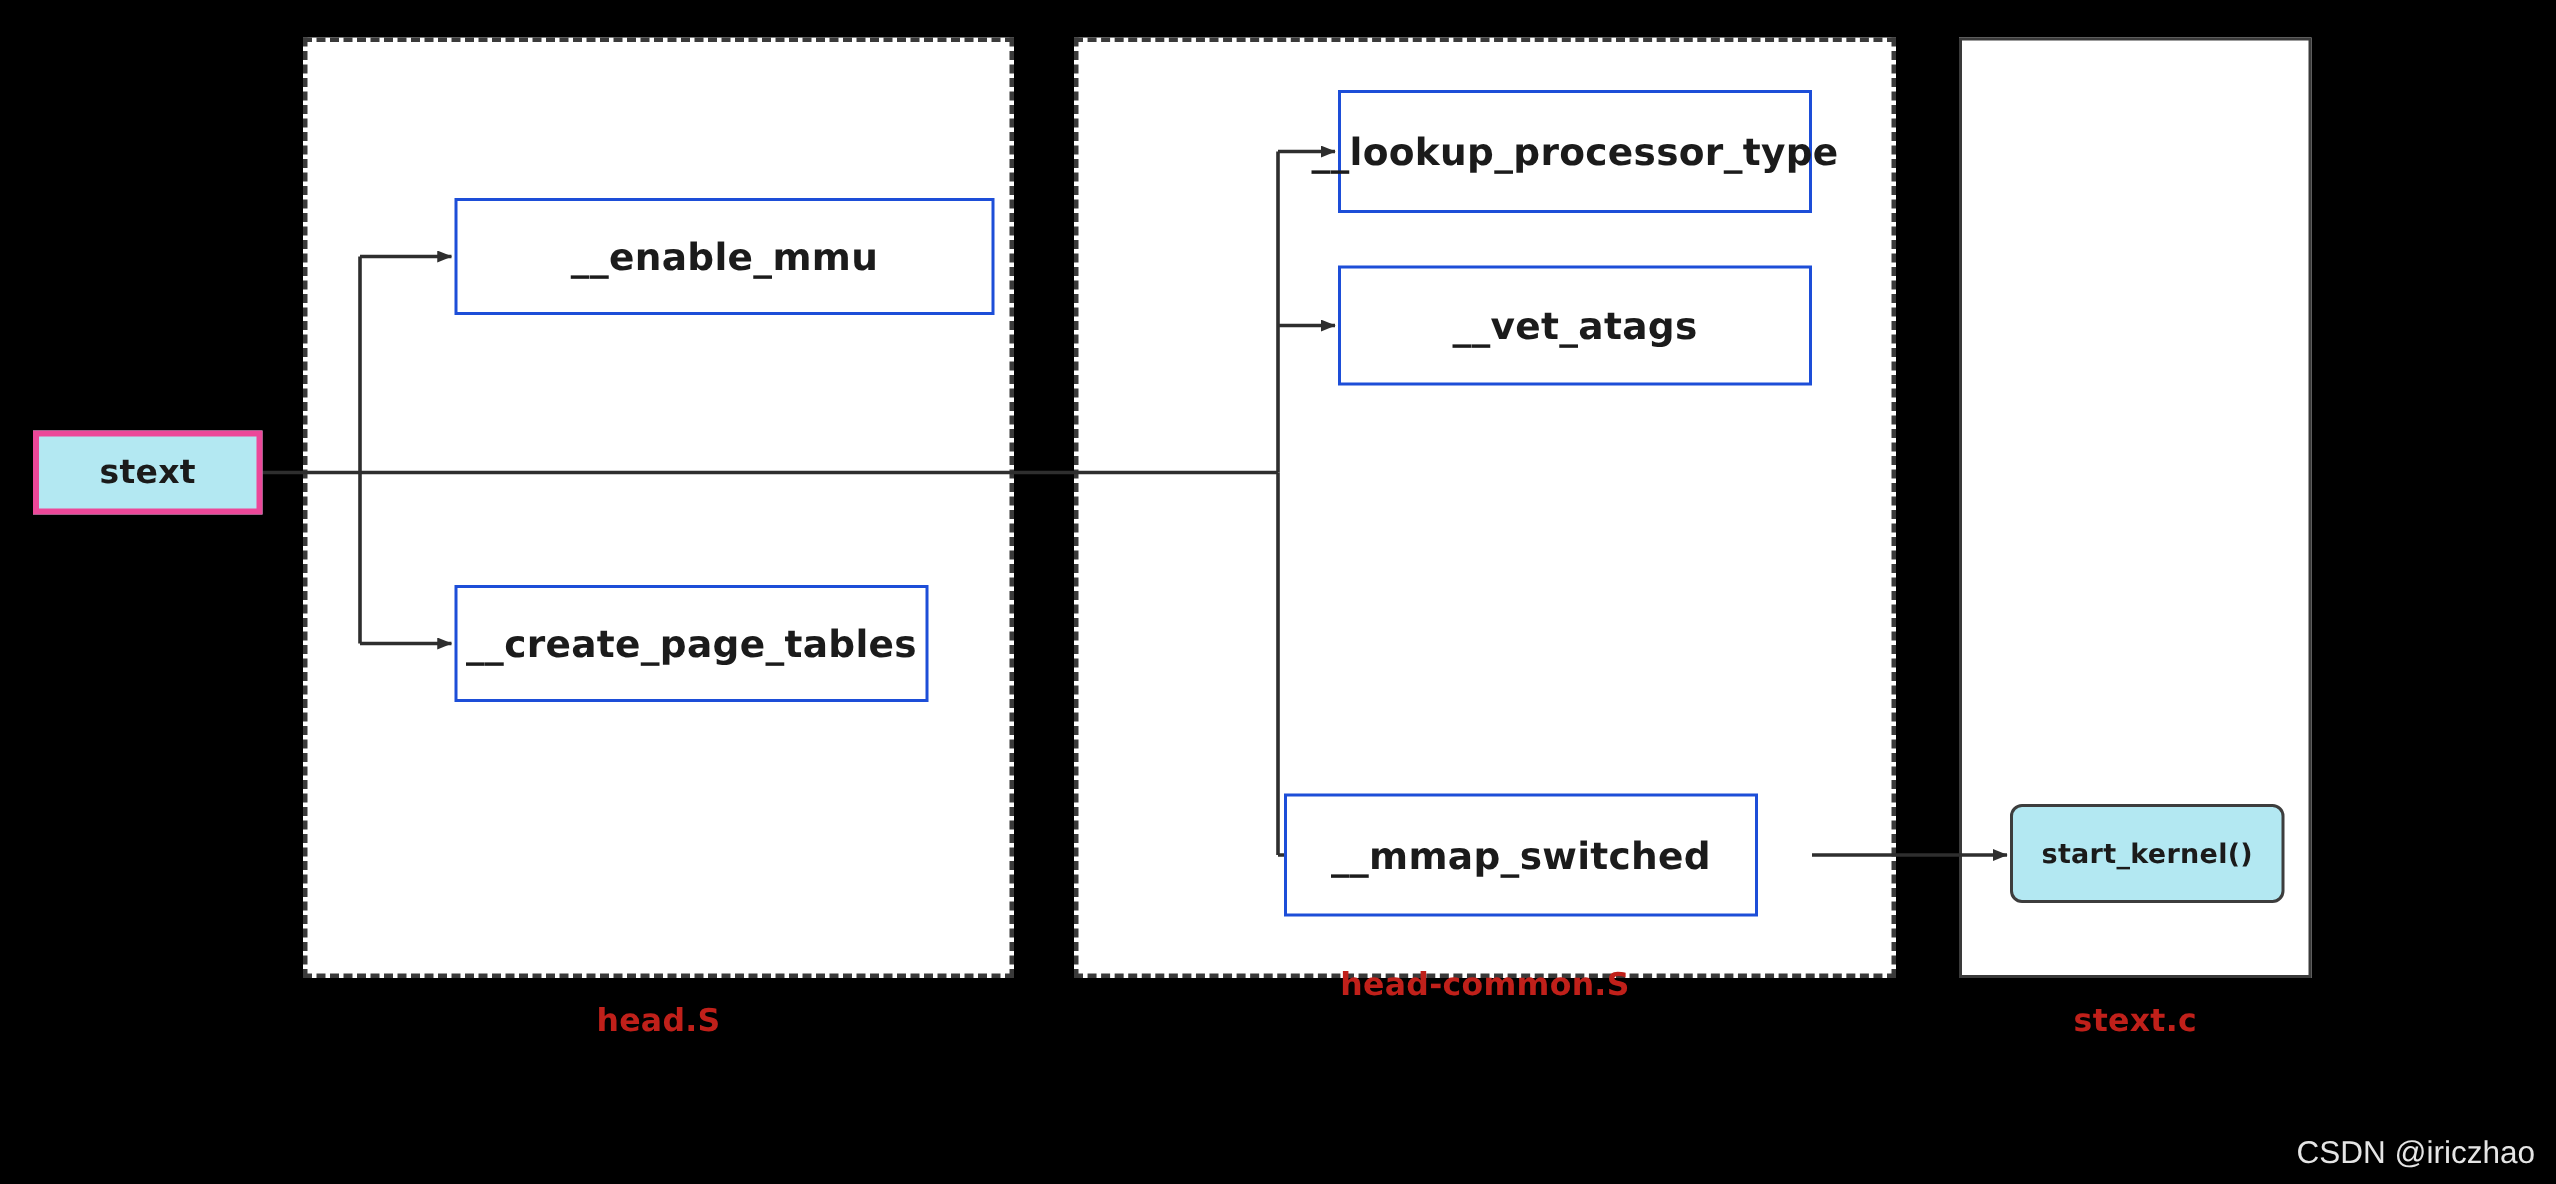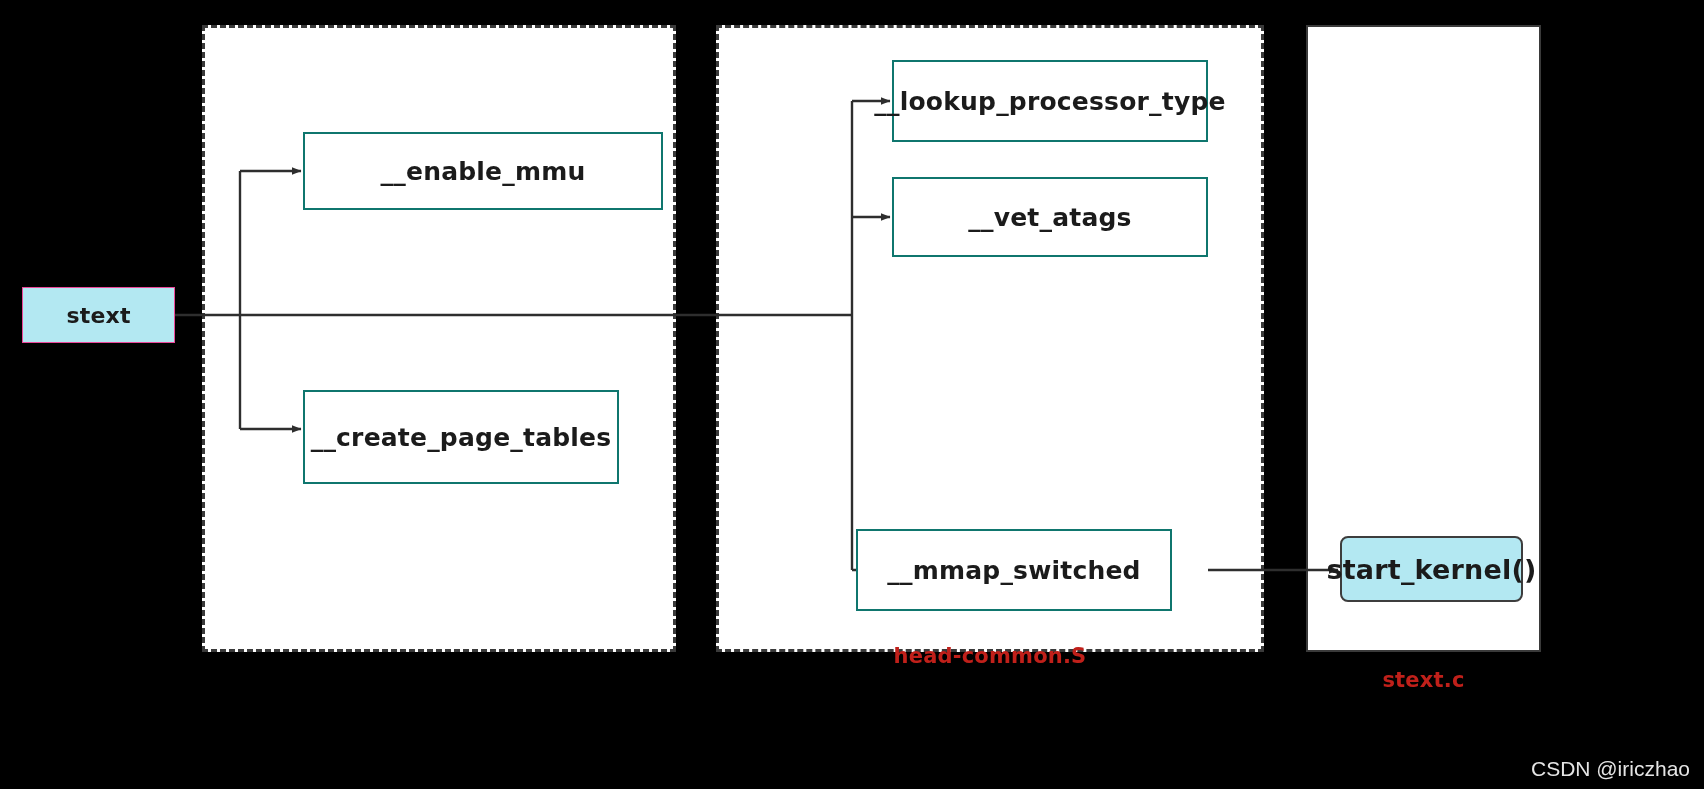--- a/index.html
+++ b/index.html
@@ -62,39 +62,39 @@
     align-items: center;
     justify-content: center;
     font-size: 25px;
     font-weight: bold;
     color: #1b1b1b;
     letter-spacing: 0.2px;
     white-space: nowrap;
   }
   .node.plain {
     background: #ffffff;
-    border: 2px solid #0f766e;
+    border: 2px solid #1d4ed8;
   }
   .node.accent {
     background: #b3e8f2;
     border: 2px solid #3d3d3d;
     border-radius: 8px;
   }
   .node.accent-sq {
     background: #b3e8f2;
-    border: 1px solid #ec4899;
+    border: 4px solid #ec4899;
   }
 
   #node-stext          { left: 22px;   top: 287px; width: 153px; height: 56px;  font-size: 22px; }
   #node-enable-mmu     { left: 303px;  top: 132px; width: 360px; height: 78px;  }
-  #node-create-pt      { left: 303px;  top: 390px; width: 316px; height: 94px;  }
+  #node-create-pt      { left: 303px;  top: 390px; width: 316px; height: 78px;  }
   #node-lookup         { left: 892px;  top: 60px;  width: 316px; height: 82px;  }
   #node-vet-atags      { left: 892px;  top: 177px; width: 316px; height: 80px;  }
   #node-mmap-switched  { left: 856px;  top: 529px; width: 316px; height: 82px;  }
-  #node-start-kernel   { left: 1340px; top: 536px; width: 183px; height: 66px;  font-size: 27px; }
+  #node-start-kernel   { left: 1340px; top: 536px; width: 183px; height: 66px;  font-size: 18px; }
 
   
   #wires {
     position: absolute;
     left: 0; top: 0;
     width: 1704px;
     height: 789px;
     pointer-events: none;
   }
 
@@ -155,18 +155,19 @@
   <div class="node plain" id="node-create-pt">__create_page_tables</div>
 
   <div class="node plain" id="node-lookup">__lookup_processor_type</div>
 
   <div class="node plain" id="node-vet-atags">__vet_atags</div>
 
   <div class="node plain" id="node-mmap-switched">__mmap_switched</div>
 
   <div class="node accent" id="node-start-kernel">start_kernel()</div>
 
+  <div class="panel-caption" id="caption-head">head.S</div>
   <div class="panel-caption" id="caption-headcommon">head-common.S</div>
   <div class="panel-caption" id="caption-main">stext.c</div>
 
   <div id="watermark">CSDN @iriczhao</div>
 
 </div>
 
 </body></html>

